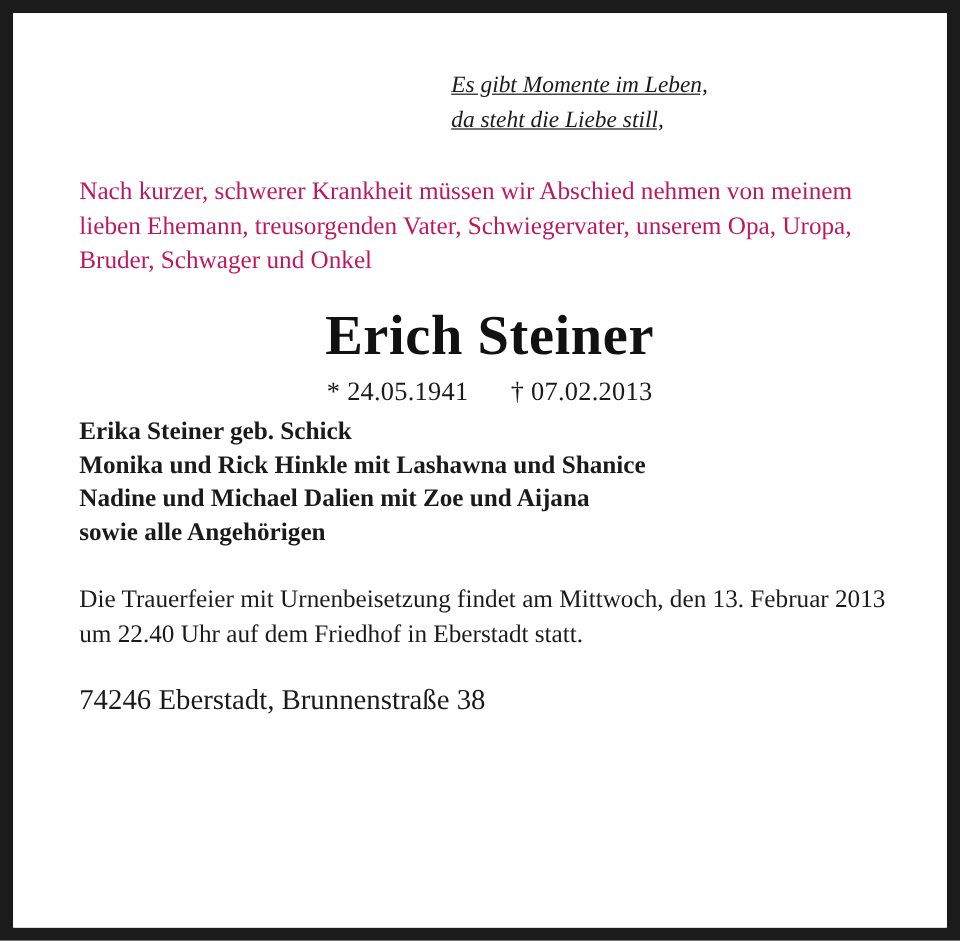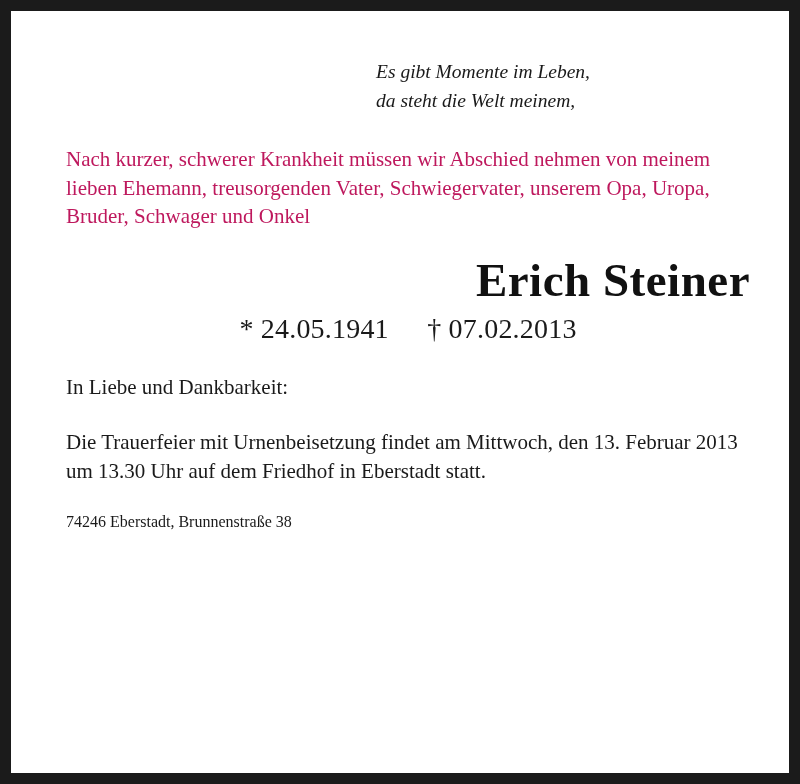--- a/index.html
+++ b/index.html
@@ -32,38 +32,39 @@
   .poem {
     font-style: italic;
     font-size: 19.5px;
     line-height: 1.47;
     margin: 14px 0 0 0;
     padding-left: 310px;
     color: #1a1a1a;
   }
   .poem .line {
     white-space: nowrap;
+    text-decoration: underline;
   }
   .intro {
     font-size: 21px;
     line-height: 1.36;
     margin: 30px 0 0 0;
     color: #be185d;
   }
   .name {
-    text-align: right;
+    text-align: center;
     font-size: 47px;
     font-weight: 700;
     letter-spacing: 0.5px;
     margin: 22px 0 0 0;
     color: #111111;
   }
   .dates {
     text-align: center;
-    font-size: 28px;
+    font-size: 22px;
     margin: 6px 0 0 0;
     letter-spacing: 0.2px;
   }
   .dates .sep {
     display: inline-block;
     width: 24px;
   }
   .love-line {
     font-size: 21px;
     margin: 30px 0 0 0;
@@ -73,46 +74,51 @@
     font-weight: 700;
     line-height: 1.34;
     margin: 6px 0 0 0;
   }
   .ceremony {
     font-size: 21px;
     line-height: 1.36;
     margin: 28px 0 0 0;
   }
   .address {
-    font-size: 16px;
+    font-size: 24px;
     margin: 28px 0 0 0;
   }
 </style>
 </head>
 <body>
 
 <div class="obituary">
   <div class="inner">
 
     <div class="poem">
       <div class="line">Es gibt Momente im Leben,</div>
-      <div class="line">da steht die Welt meinem,</div>
+      <div class="line">da steht die Liebe still,</div>
     </div>
 
     <p class="intro">Nach kurzer, schwerer Krankheit müssen wir Abschied nehmen von meinem lieben Ehemann, treusorgenden Vater, Schwiegervater, unserem Opa, Uropa, Bruder, Schwager und Onkel</p>
 
     <h1 class="name">Erich Steiner</h1>
 
     <div class="dates">
       <span>* 24.05.1941</span>
       <span class="sep"></span>
       <span>† 07.02.2013</span>
     </div>
 
-    <p class="love-line">In Liebe und Dankbarkeit:</p>
 
+    <div class="family">
+      <div>Erika Steiner geb. Schick</div>
+      <div>Monika und Rick Hinkle mit Lashawna und Shanice</div>
+      <div>Nadine und Michael Dalien mit Zoe und Aijana</div>
+      <div>sowie alle Angehörigen</div>
+    </div>
 
-    <p class="ceremony">Die Trauerfeier mit Urnenbeisetzung findet am Mittwoch, den 13. Februar 2013 um 13.30 Uhr auf dem Friedhof in Eberstadt statt.</p>
+    <p class="ceremony">Die Trauerfeier mit Urnenbeisetzung findet am Mittwoch, den 13. Februar 2013 um 22.40 Uhr auf dem Friedhof in Eberstadt statt.</p>
 
     <p class="address">74246 Eberstadt, Brunnenstraße 38</p>
 
   </div>
 </div>
 
 </body></html>

